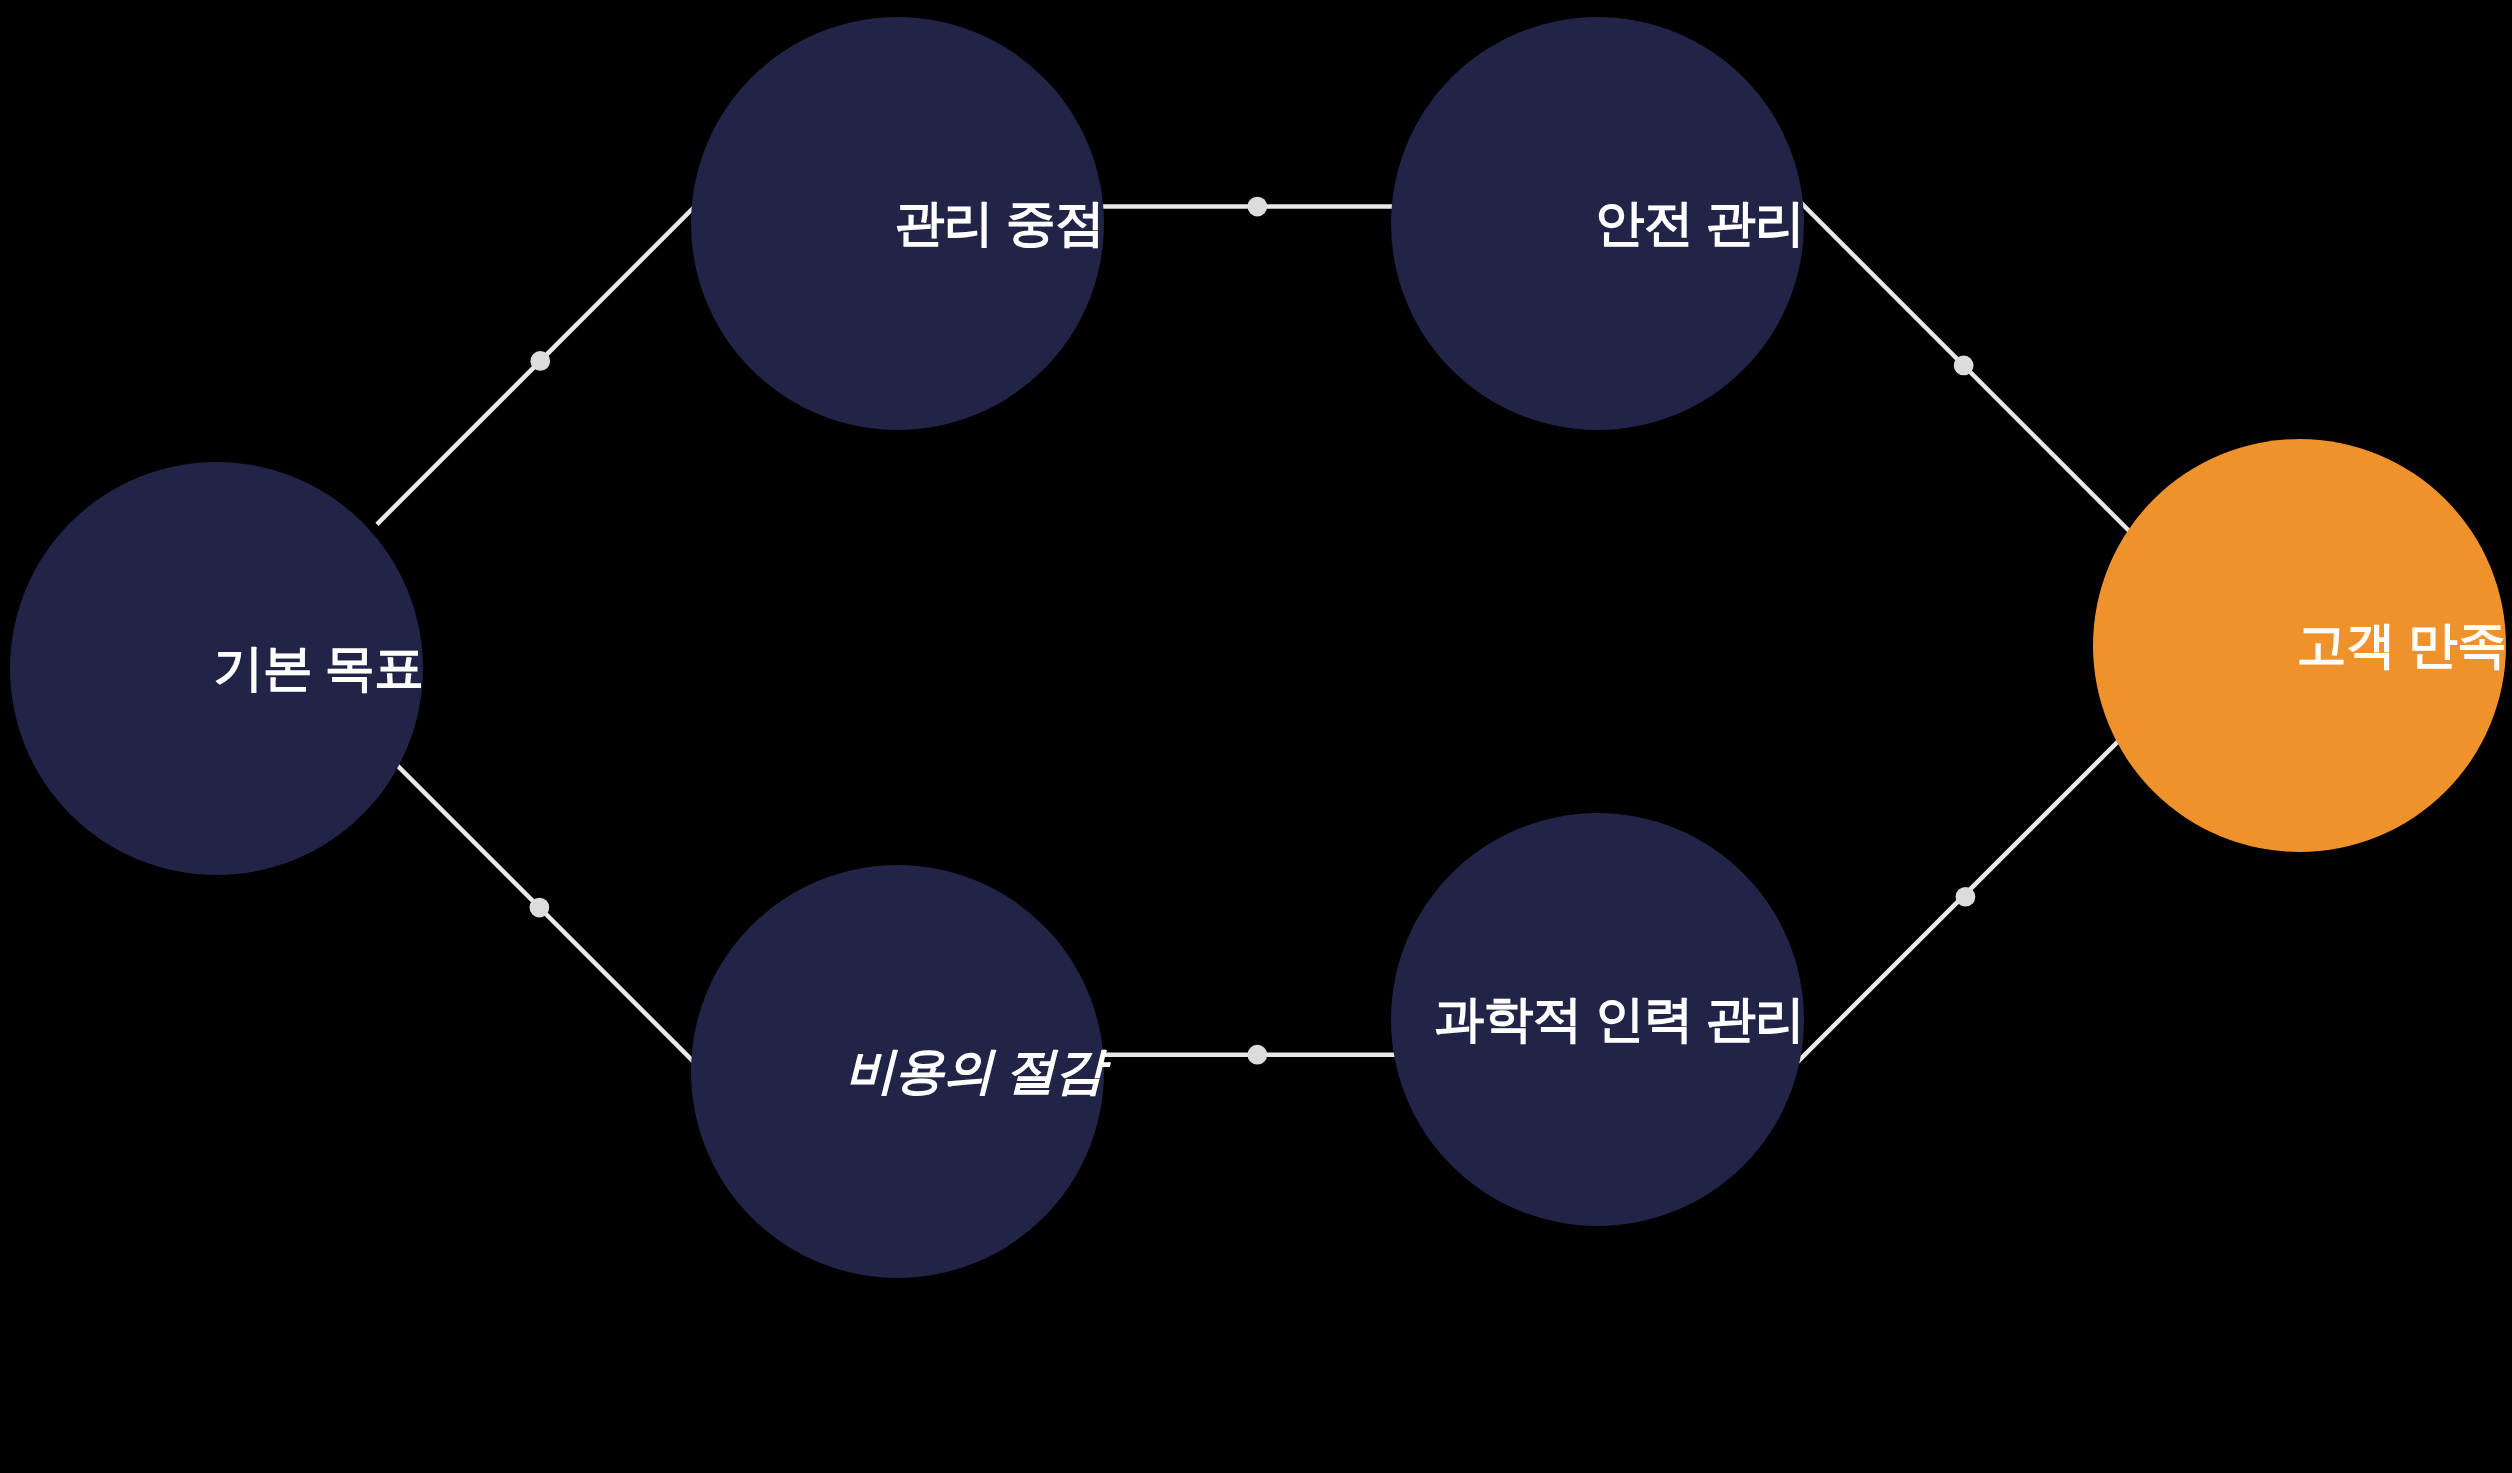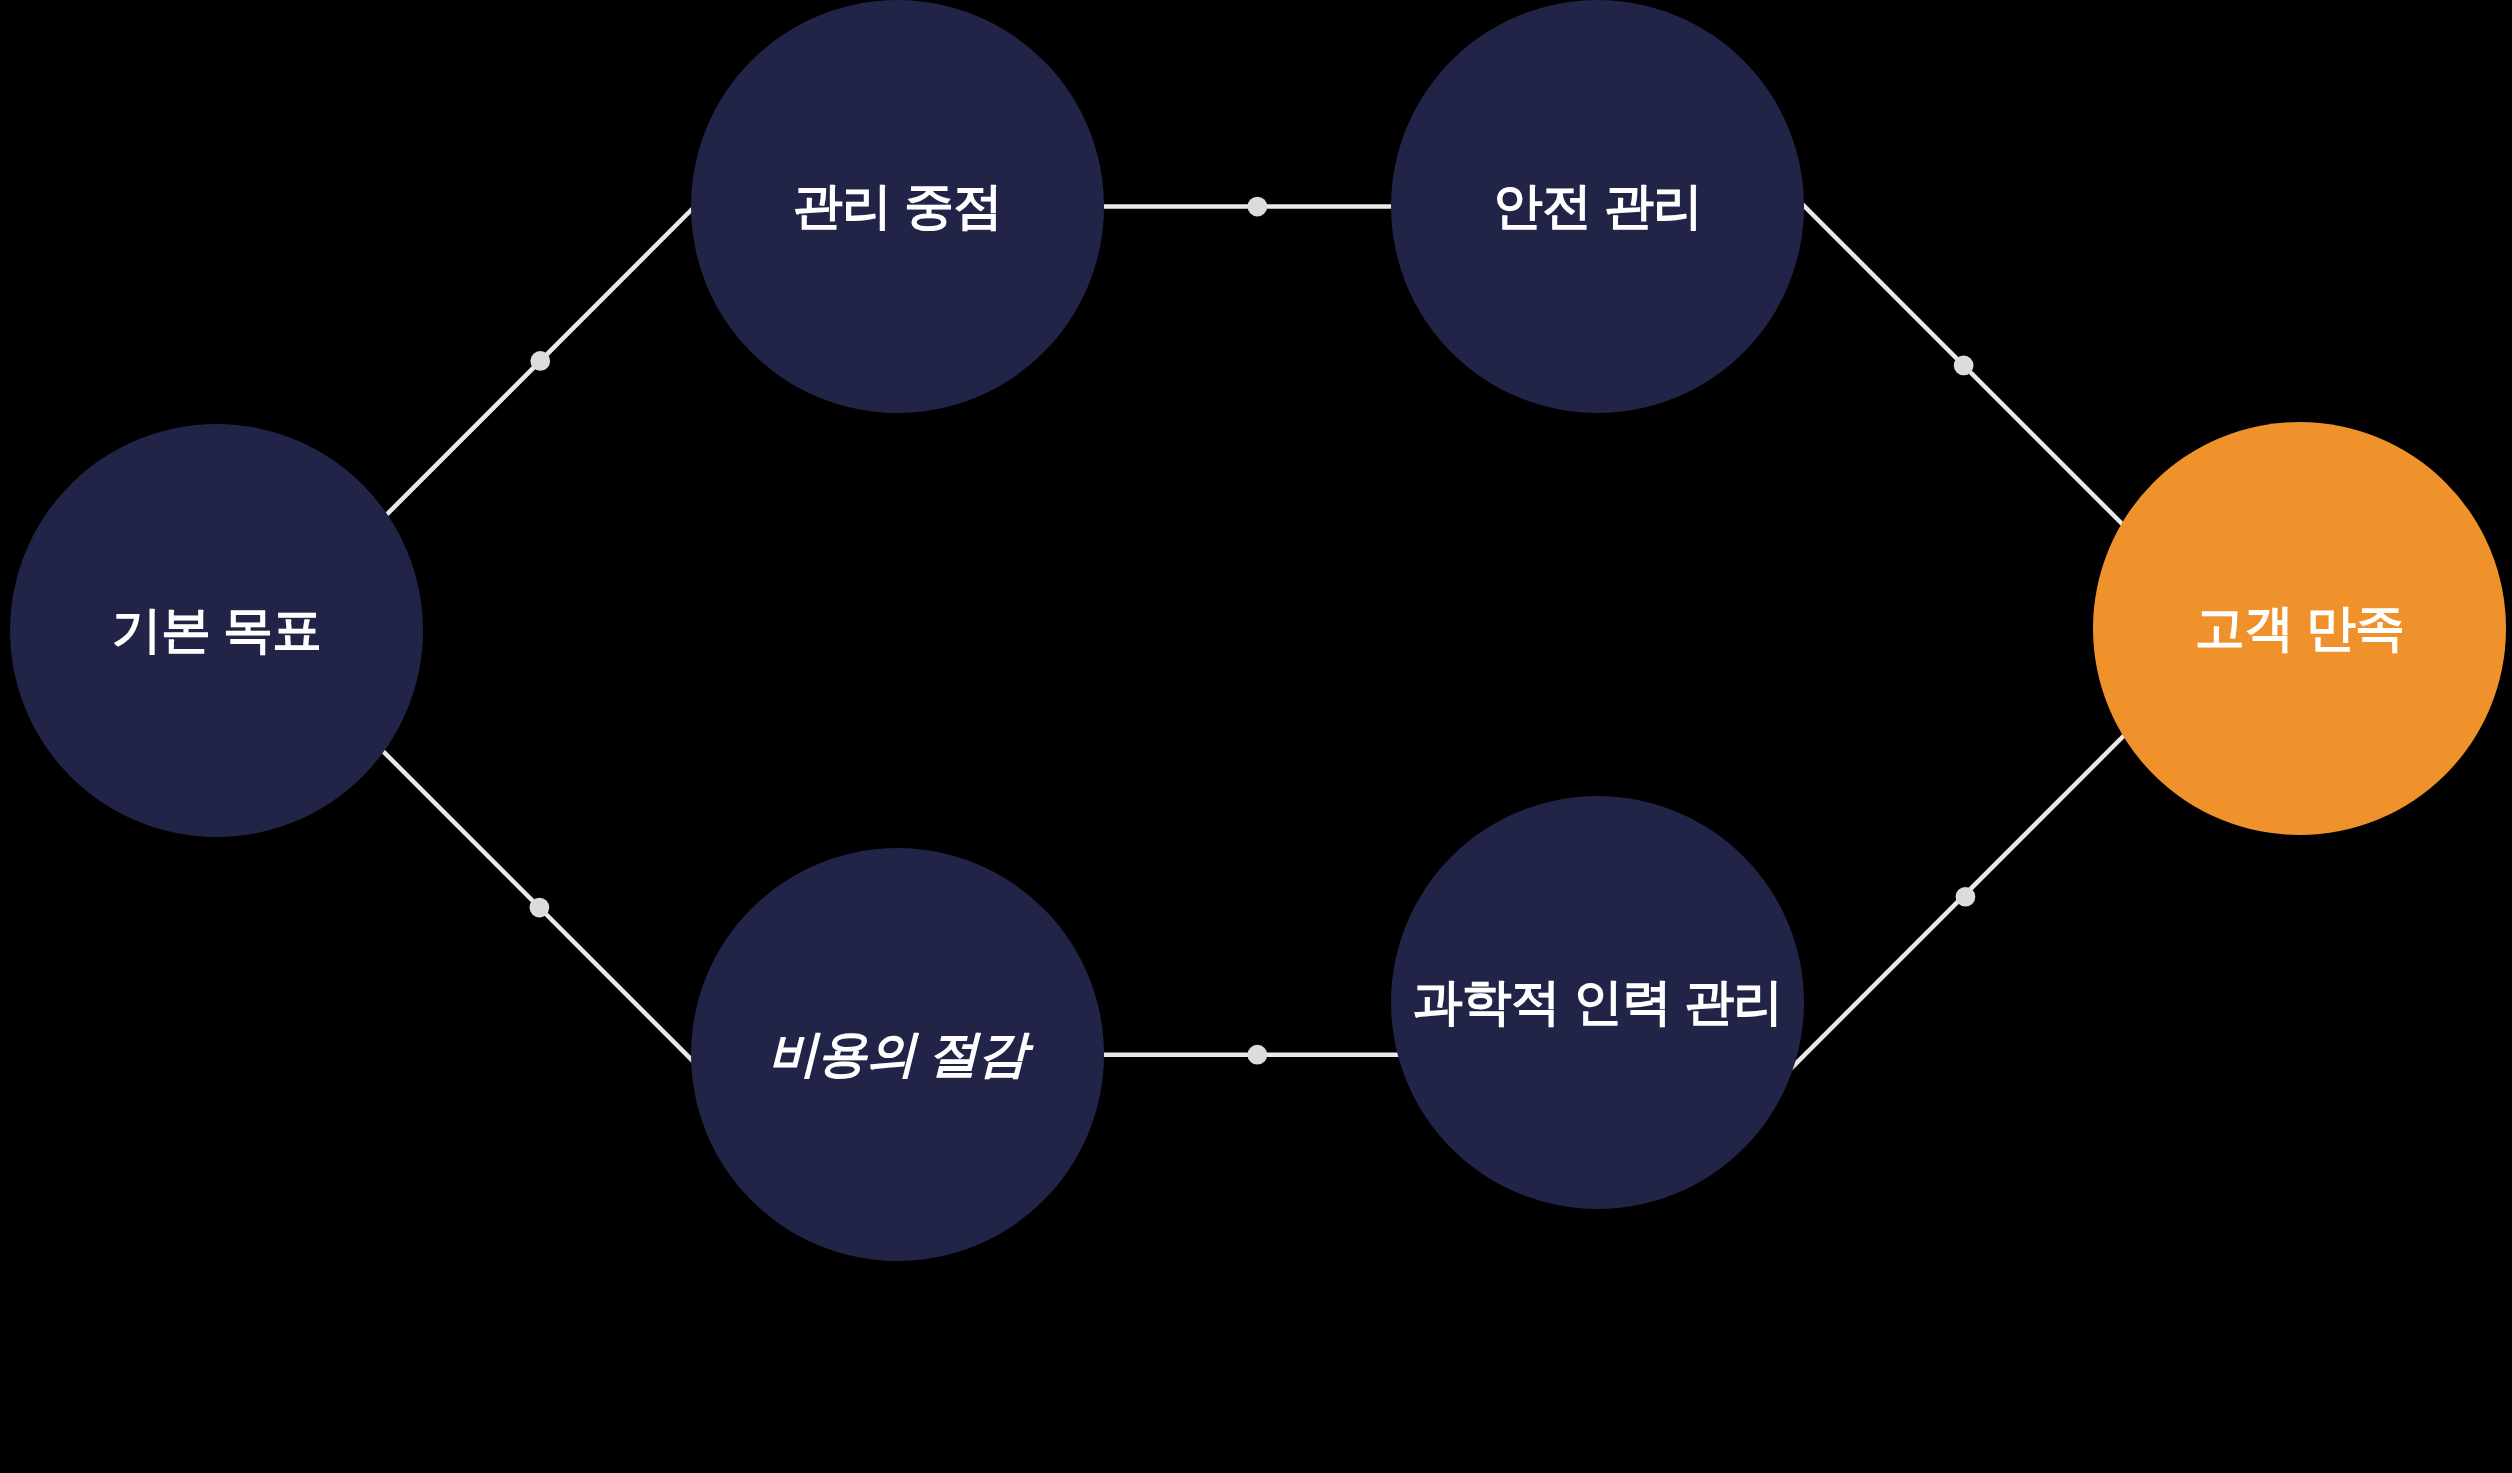--- a/index.html
+++ b/index.html
@@ -31,36 +31,37 @@
     fill: #DCDCDC;
   }
   .node {
     position: absolute;
     width: 413px;
     height: 413px;
     border-radius: 50%;
     background: #212347;
     display: flex;
     align-items: center;
-    justify-content: center;
+    justify-content: flex-end;
     z-index: 2;
+    margin-top: 17px;
   }
   .node--highlight {
     background: #F0922B;
   }
   .node-label {
     color: #FFFFFF;
     font-size: 50px;
     font-weight: 700;
     letter-spacing: -0.9px;
     white-space: nowrap;
     text-align: center;
   }
   
-  .node--basic-goal            { left: 10px;   top: 424px; }
+  .node--basic-goal            { left: 10px;   top: 445px; }
   .node--management-focus      { left: 691px;  top: 0px;   }
   .node--safety-management     { left: 1391px; top: 0px;   }
   .node--customer-satisfaction { left: 2093px; top: 422px; }
   .node--scientific-workforce  { left: 1391px; top: 796px; }
   .node--cost-reduction        { left: 691px;  top: 848px; font-style: italic; }
 </style>
 </head>
 <body>
 
 <div class="stage">

